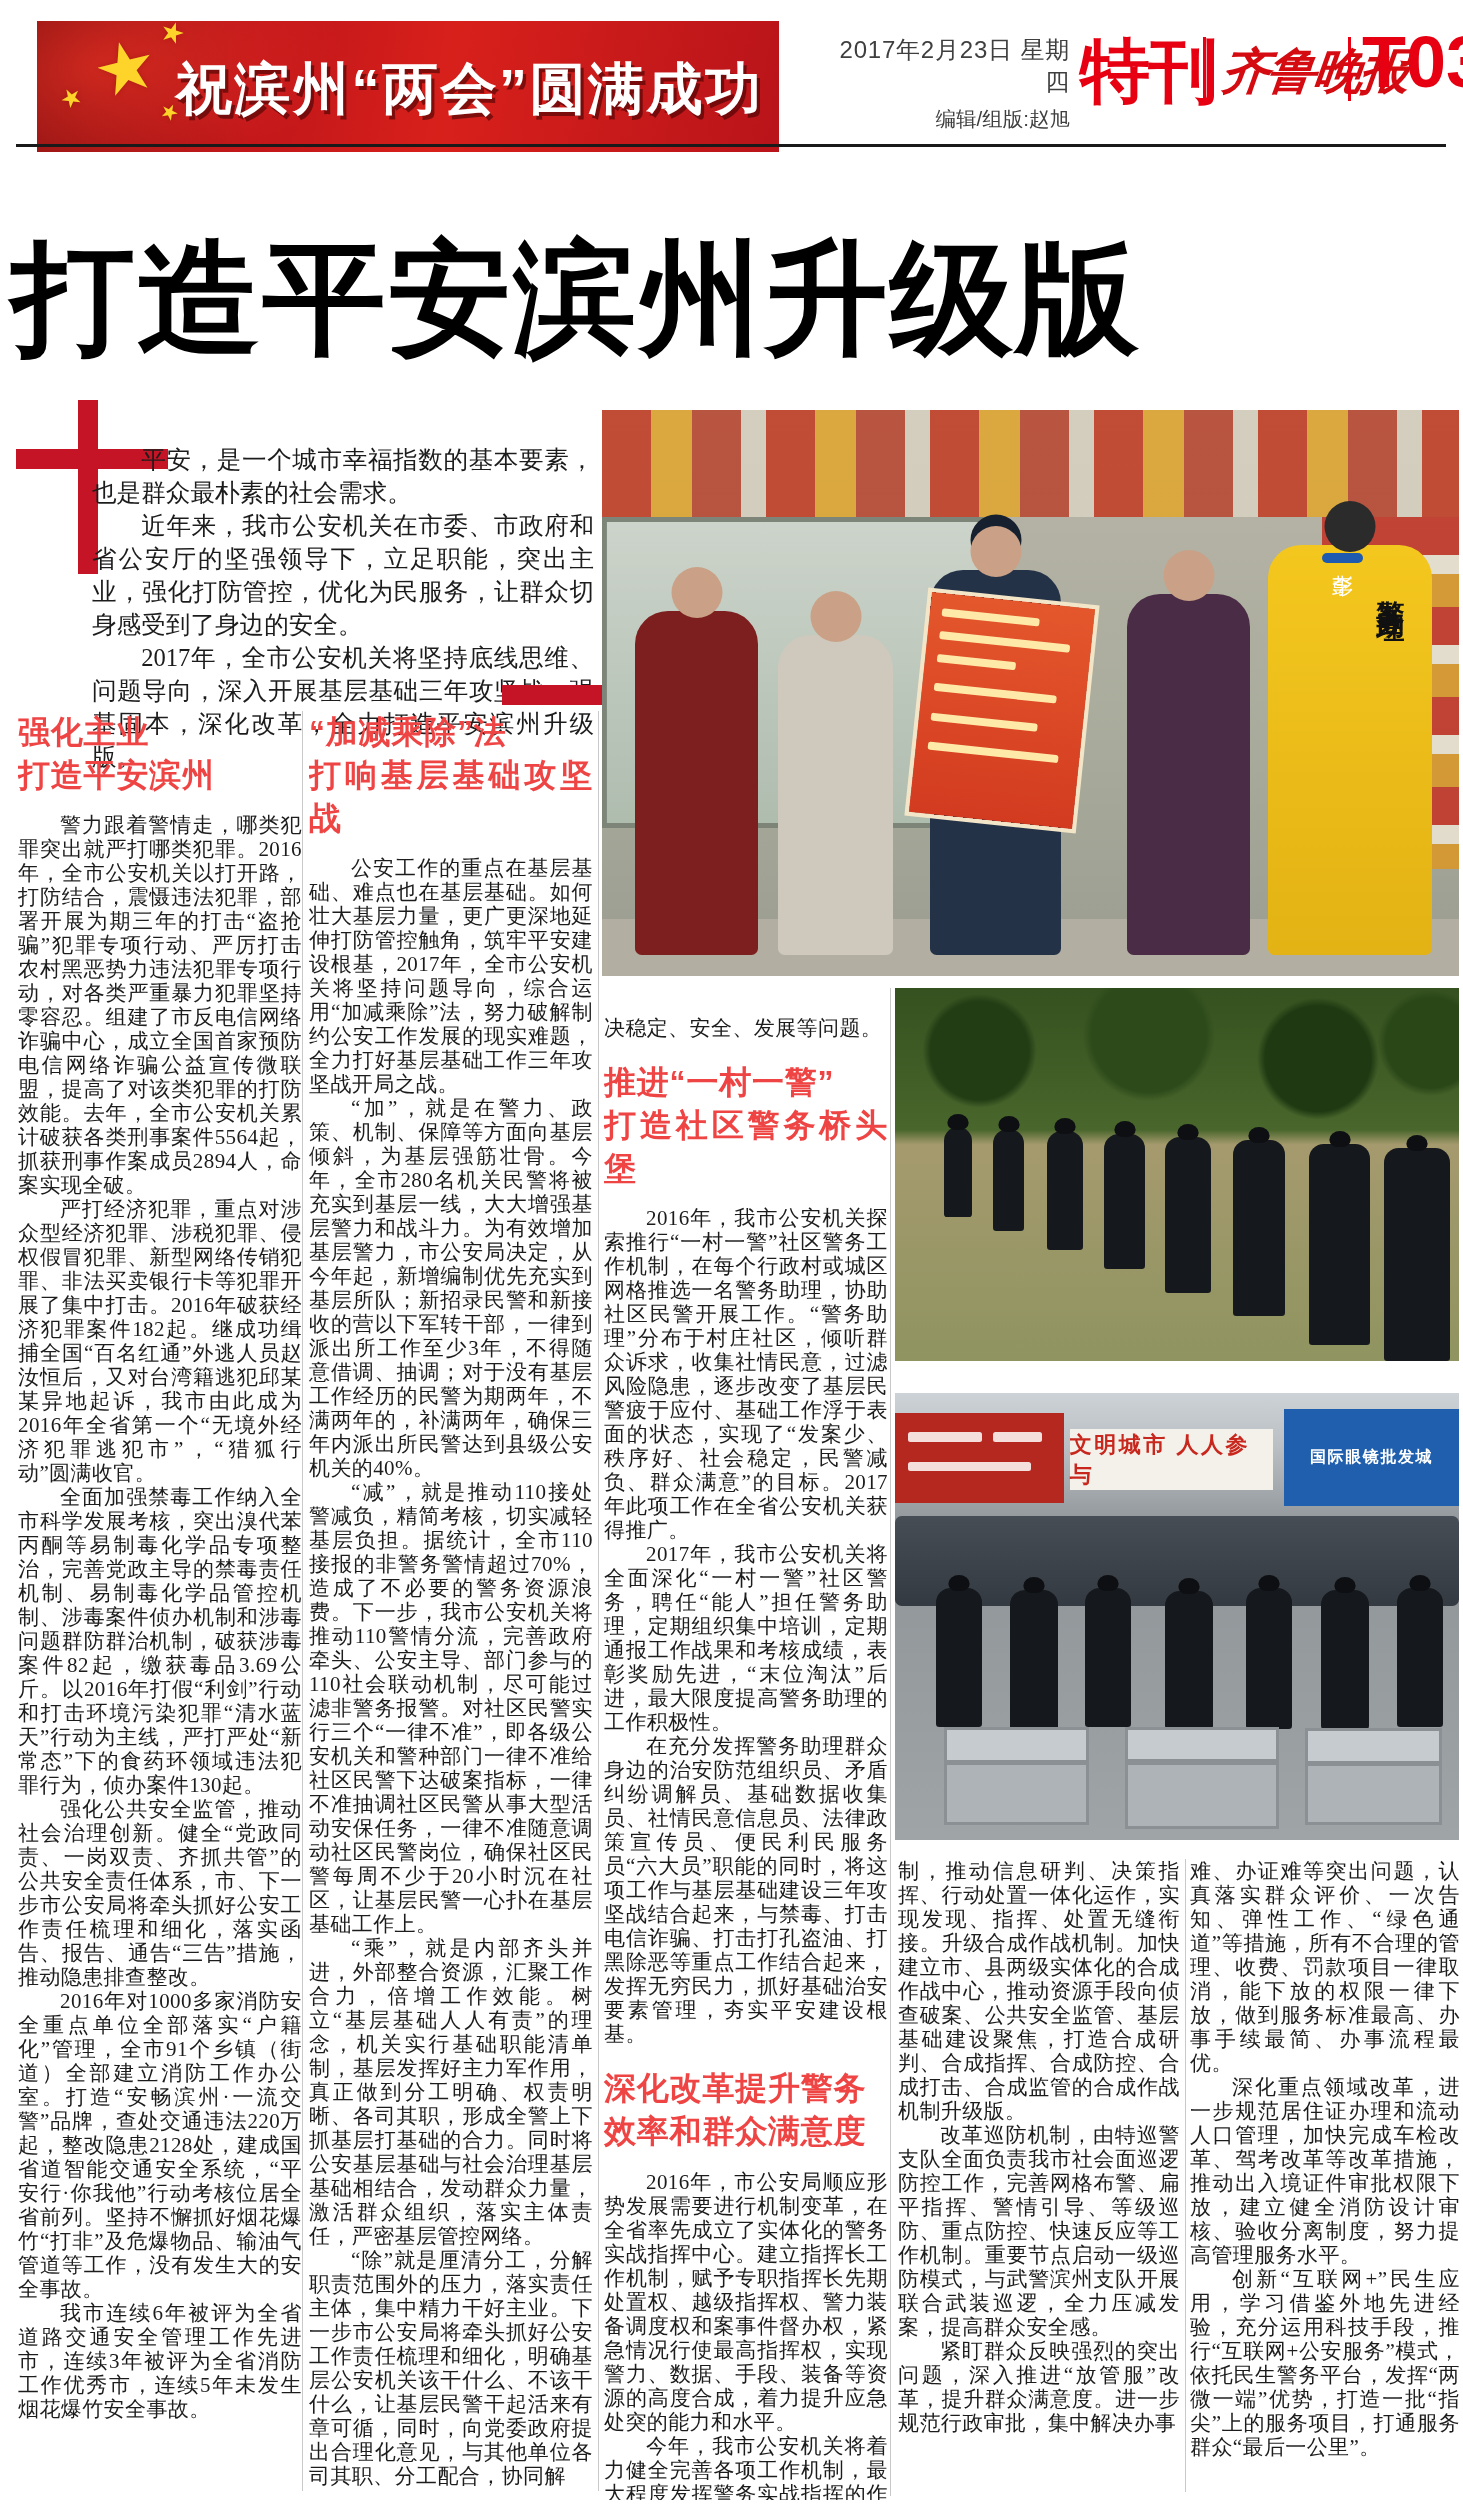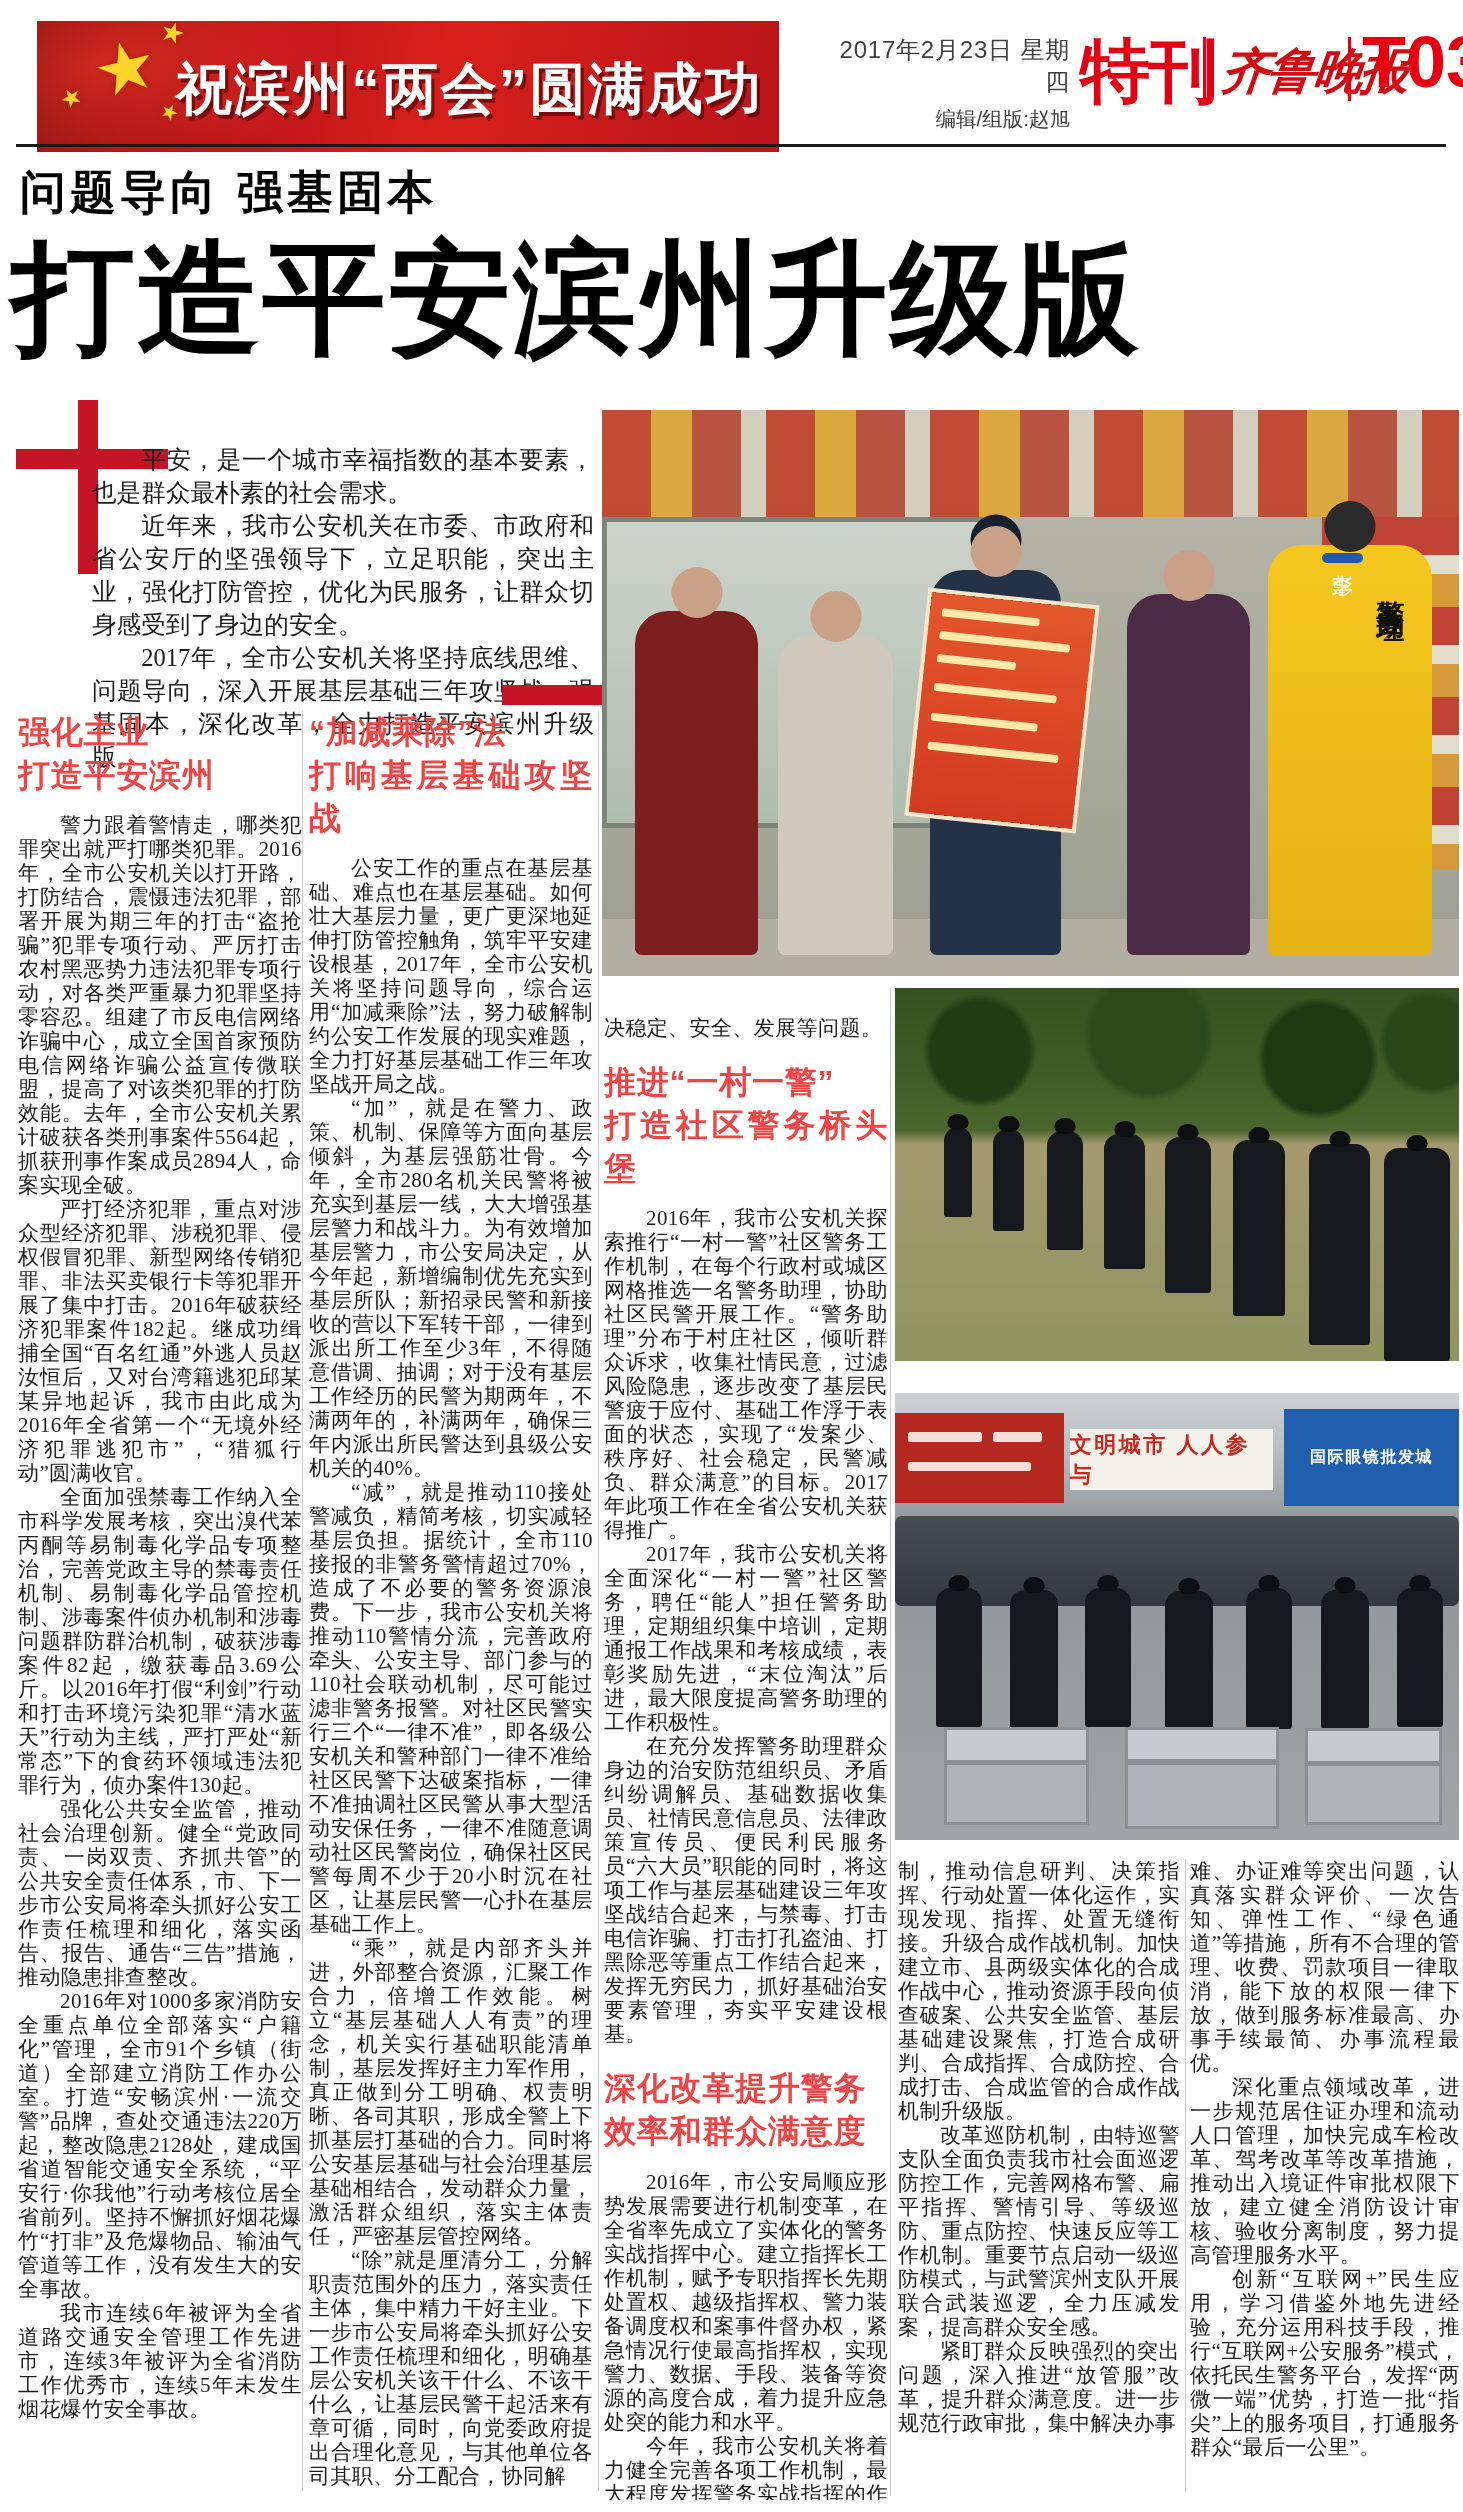--- a/index.html
+++ b/index.html
@@ -107,21 +107,20 @@
     <div class="d1">2017年2月23日  星期四</div>
     <div class="d2">编辑/组版:赵旭</div>
   </div>
   <div class="edition">特刊</div>
   <div class="mast-vbar" style="left:1203px;"></div>
   <div class="paper-name">齐鲁晚报</div>
   <div class="mast-vbar" style="left:1348px;"></div>
   <div class="page-no">T03</div>
   <div class="top-rule"></div>
 
-  <div class="kicker">问题导向  强基固本</div>
   <div class="headline">打造平安滨州升级版</div>
 
   <div class="cross" style="left:78px;top:400px;width:19.7px;height:174px;"></div>
   <div class="cross" style="left:16.4px;top:449px;width:152px;height:19.7px;"></div>
   <div class="intro">
     <p>平安，是一个城市幸福指数的基本要素，也是群众最朴素的社会需求。</p>
     <p>近年来，我市公安机关在市委、市政府和省公安厅的坚强领导下，立足职能，突出主业，强化打防管控，优化为民服务，让群众切身感受到了身边的安全。</p>
     <p>2017年，全市公安机关将坚持底线思维、问题导向，深入开展基层基础三年攻坚战，强基固本，深化改革，全力打造平安滨州升级版。</p>
   </div>
   <div class="cross" style="left:604px;top:572px;width:19.7px;height:175px;"></div>

